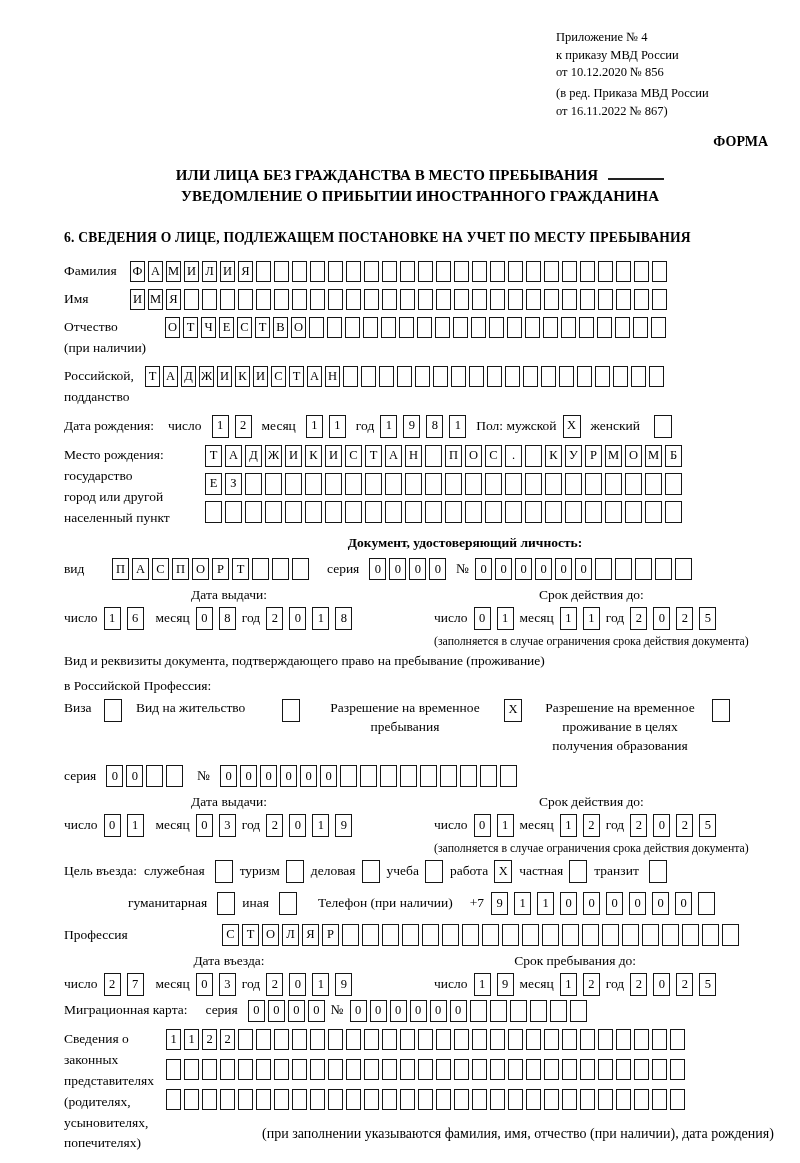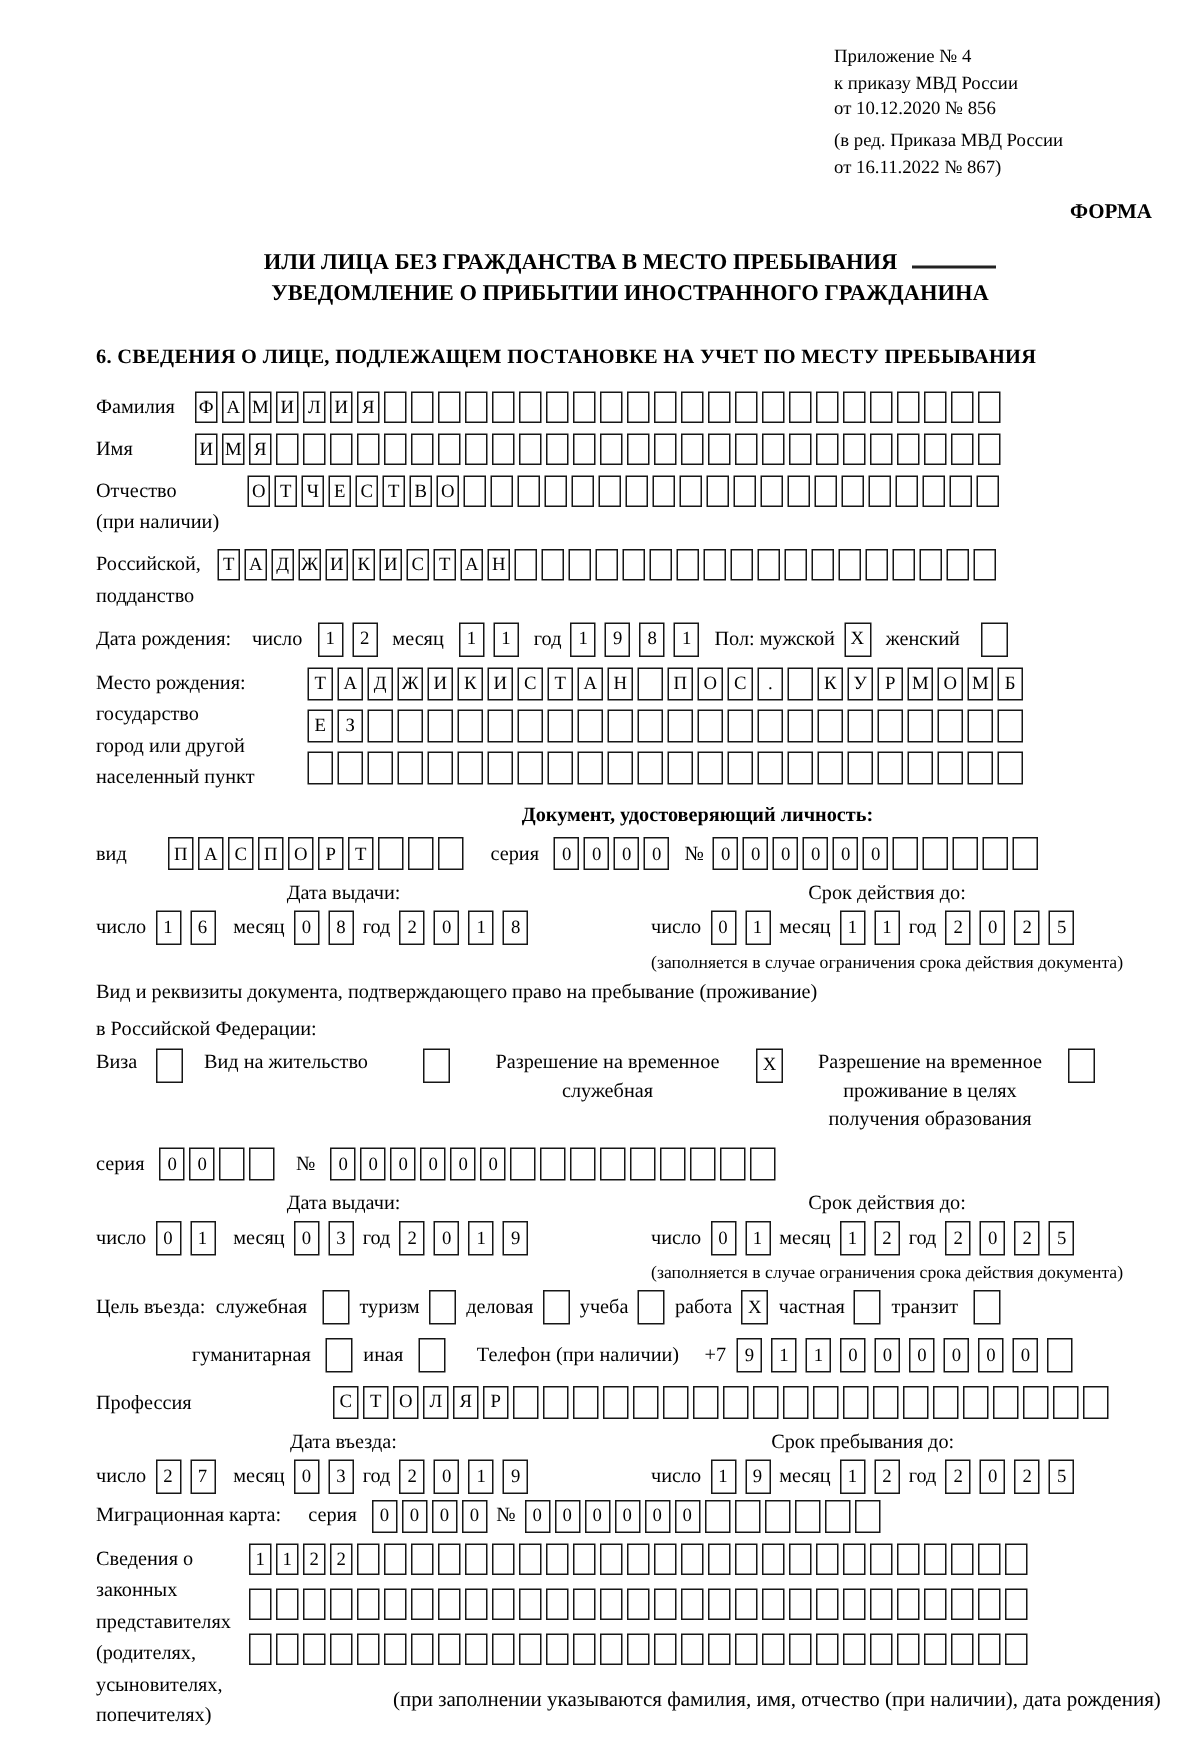--- a/index.html
+++ b/index.html
@@ -430,37 +430,37 @@
             <span class="cell">0</span>
             <span class="cell">2</span>
             <span class="cell">5</span>
           </span>
       </div>
       <div class="dnote">(заполняется в случае ограничения срока действия документа)</div>
     </div>
   </div>
 
   <div>Вид и реквизиты документа, подтверждающего право на пребывание (проживание)</div>
-  <div class="mt8">в Российской Федерации:</div>
+  <div class="mt8">в Российской Профессия:</div>
 
   <div class="opts">
     <div class="opt">
       <span class="olbl wo1">Виза</span>
       <span class="cells box">
           <span class="cell"></span>
         </span>
     </div>
     <div class="opt">
       <span class="olbl wo2 nowrap">Вид на жительство</span>
       <span class="cells box ml18">
           <span class="cell"></span>
         </span>
     </div>
     <div class="opt">
-      <span class="olbl wo3 c">Разрешение на временное служебная</span>
+      <span class="olbl wo3 c">Разрешение на временное пребывания</span>
       <span class="cells box">
           <span class="cell">X</span>
         </span>
     </div>
     <div class="opt">
       <span class="olbl wo4 c">Разрешение на временное проживание в целях получения образования</span>
       <span class="cells box">
           <span class="cell"></span>
         </span>
     </div>

